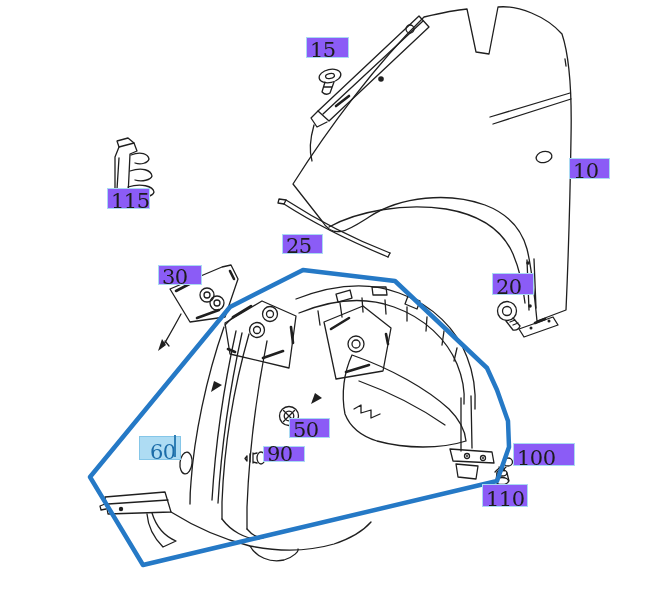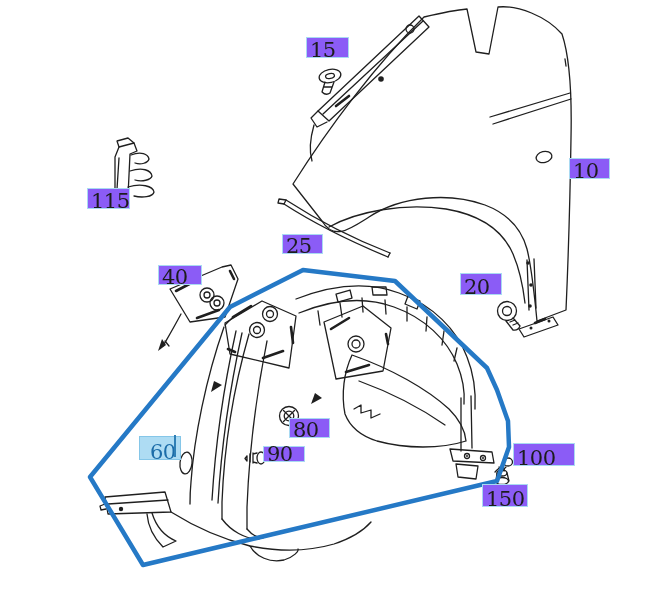--- a/index.html
+++ b/index.html
@@ -191,50 +191,50 @@
 </svg>
 
   <div class="callout" style="left:569px;top:158px;width:41px;height:21px">
     <span class="num">10</span>
   </div>
 
   <div class="callout" style="left:306px;top:37px;width:43px;height:21px">
     <span class="num">15</span>
   </div>
 
-  <div class="callout" style="left:460px;top:273px;width:42px;height:22px">
+  <div class="callout" style="left:492px;top:273px;width:42px;height:22px">
     <span class="num">20</span>
   </div>
 
   <div class="callout" style="left:282px;top:234px;width:41px;height:20px">
     <span class="num">25</span>
   </div>
 
   <div class="callout selected" style="left:139px;top:436px;width:42px;height:24px">
     <span class="num">60</span>
     <span class="cursor"></span>
   </div>
 
   <div class="callout" style="left:158px;top:265px;width:44px;height:20px">
-    <span class="num">40</span>
+    <span class="num">30</span>
   </div>
 
   <div class="callout" style="left:289px;top:418px;width:41px;height:20px">
-    <span class="num">80</span>
+    <span class="num">50</span>
   </div>
 
   <div class="callout" style="left:263px;top:446px;width:42px;height:16px">
     <span class="num">90</span>
   </div>
 
   <div class="callout" style="left:513px;top:443px;width:62px;height:23px">
     <span class="num">100</span>
   </div>
 
   <div class="callout" style="left:482px;top:484px;width:46px;height:23px">
-    <span class="num">150</span>
-  </div>
-
-  <div class="callout" style="left:87px;top:188px;width:43px;height:21px">
+    <span class="num">110</span>
+  </div>
+
+  <div class="callout" style="left:107px;top:188px;width:43px;height:21px">
     <span class="num">115</span>
   </div>
 
 </div>
 
 </body></html>

